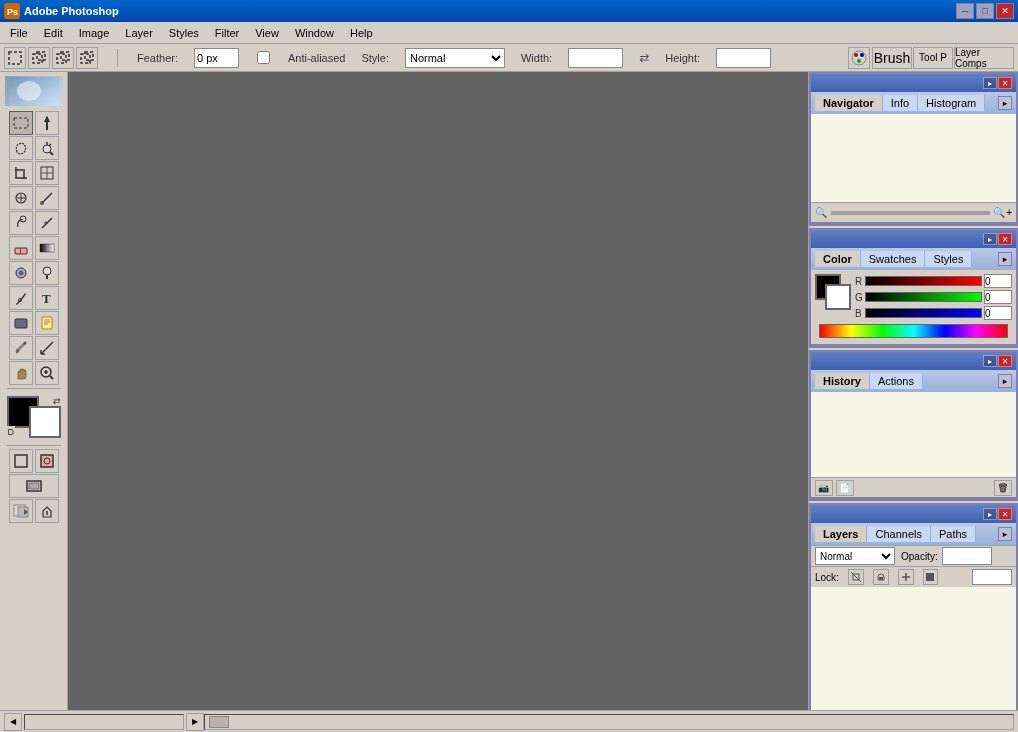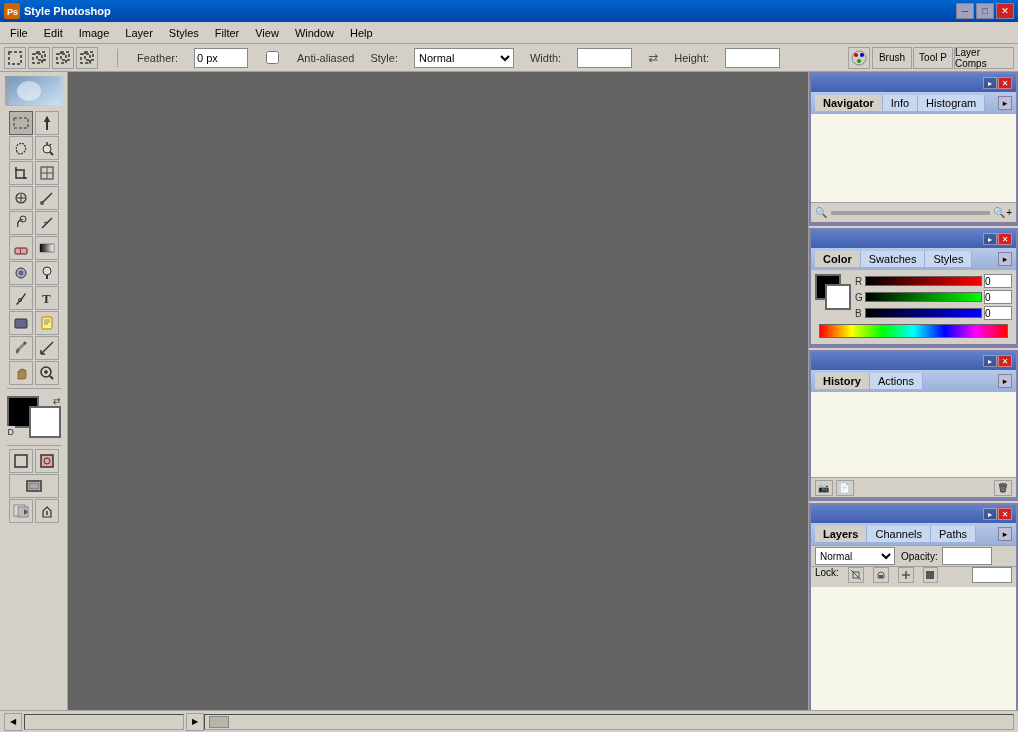--- a/index.html
+++ b/index.html
@@ -163,21 +163,21 @@
     .history-body { height: 85px; background: #f5f5e8; }
     .history-footer { height: 20px; background: #d4d0c8; display: flex; align-items: center; padding: 0 4px; gap: 3px; border-top: 1px solid #a0a0a0; }
     .hist-btn { width: 18px; height: 16px; background: #d4d0c8; border: 1px solid #a0a0a0; display: flex; align-items: center; justify-content: center; font-size: 9px; cursor: pointer; }
 
     
     .layers-panel { flex: 1; display: flex; flex-direction: column; min-height: 220px; }
     .layers-body { flex: 1; background: #f5f5e8; }
     .layers-options { height: 22px; background: #d4d0c8; display: flex; align-items: center; padding: 0 4px; gap: 4px; border-top: 1px solid #a0a0a0; border-bottom: 1px solid #a0a0a0; }
     .layers-select { height: 18px; width: 80px; font-size: 10px; border: 1px solid #8a8a8a; background: white; }
     .layers-opacity { height: 18px; width: 60px; font-size: 10px; border: 1px solid #8a8a8a; background: white; }
-    .layers-lock-row { height: 20px; background: #d4d0c8; display: flex; padding: 0 4px; gap: 9px; font-size: 10px; }
+    .layers-lock-row { height: 20px; background: #d4d0c8; display: flex; align-items: center; padding: 0 4px; gap: 9px; font-size: 10px; }
     .lock-icon-btn { width: 16px; height: 16px; background: #d4d0c8; border: 1px solid #a0a0a0; display: flex; align-items: center; justify-content: center; font-size: 9px; cursor: pointer; }
 
     
     .status-bar {
       height: 22px;
       background: #d4d0c8;
       border-top: 1px solid #a0a0a0;
       display: flex;
       align-items: center;
       padding: 0 4px;
@@ -208,21 +208,21 @@
 <body>
 
 <div class="title-bar">
   <div class="title-bar-left">
     <div class="title-bar-icon">
       <svg width="14" height="14" viewBox="0 0 14 14">
           <rect width="14" height="14" fill="#cc6600"></rect>
           <text x="2" y="11" fill="white" font-size="9" font-weight="bold">Ps</text>
         </svg>
     </div>
-    <span>Style Photoshop</span>
+    <span>Adobe Photoshop</span>
   </div>
   <div class="title-bar-controls">
     <div class="title-btn">─</div>
     <div class="title-btn">□</div>
     <div class="title-btn close">✕</div>
   </div>
 </div>
 
 <div class="menu-bar">
   <div class="menu-item">File</div>
@@ -261,21 +261,21 @@
     <div class="icon-btn" title="Intersect with Selection">
       <svg width="14" height="14">
         <rect x="1" y="3" width="9" height="9" fill="none" stroke="#333" stroke-width="1.5" stroke-dasharray="3,2"></rect>
         <rect x="5" y="1" width="8" height="8" fill="none" stroke="#333" stroke-width="1.5" stroke-dasharray="3,2"></rect>
         <text x="8" y="13" font-size="7" fill="#333">x</text>
       </svg>
     </div>
   </div>
   <div class="separator-v"></div>
   <span class="options-label">Feather:</span>
-  <input type="text" style="width: 54px;" value="0 px">
+  <input type="text" style="width: 45px;" value="0 px">
   <input type="checkbox" style="">
   <span class="options-label">Anti-aliased</span>
   <span class="options-label">Style:</span>
   <select>
     <option>Normal</option>
     <option>Fixed Aspect Ratio</option>
     <option>Fixed Size</option>
   </select>
   <span class="options-label">Width:</span>
   <input type="text" style="width: 55px;">
@@ -285,21 +285,21 @@
   <div class="options-right">
     <div class="icon-btn">
       <svg width="16" height="16">
           <circle cx="8" cy="8" r="7" fill="#d4d0c8" stroke="#888"></circle>
           <circle cx="5" cy="5" r="2" fill="#cc0000"></circle>
           <circle cx="11" cy="5" r="2" fill="#0000cc"></circle>
           <circle cx="8" cy="11" r="2" fill="#00aa00"></circle>
         </svg>
     </div>
     <div style="display:flex;gap:1px;">
-      <div class="icon-btn" style="width:40px;font-size:10px;">Brush</div>
+      <div class="icon-btn" style="width:40px;font-size:14px;">Brush</div>
       <div class="icon-btn" style="width:40px;font-size:10px;">Tool P</div>
       <div class="icon-btn" style="width:60px;font-size:10px;">Layer Comps</div>
     </div>
   </div>
 </div>
 
 <div class="main-area">
 
   <div class="toolbox">
 

